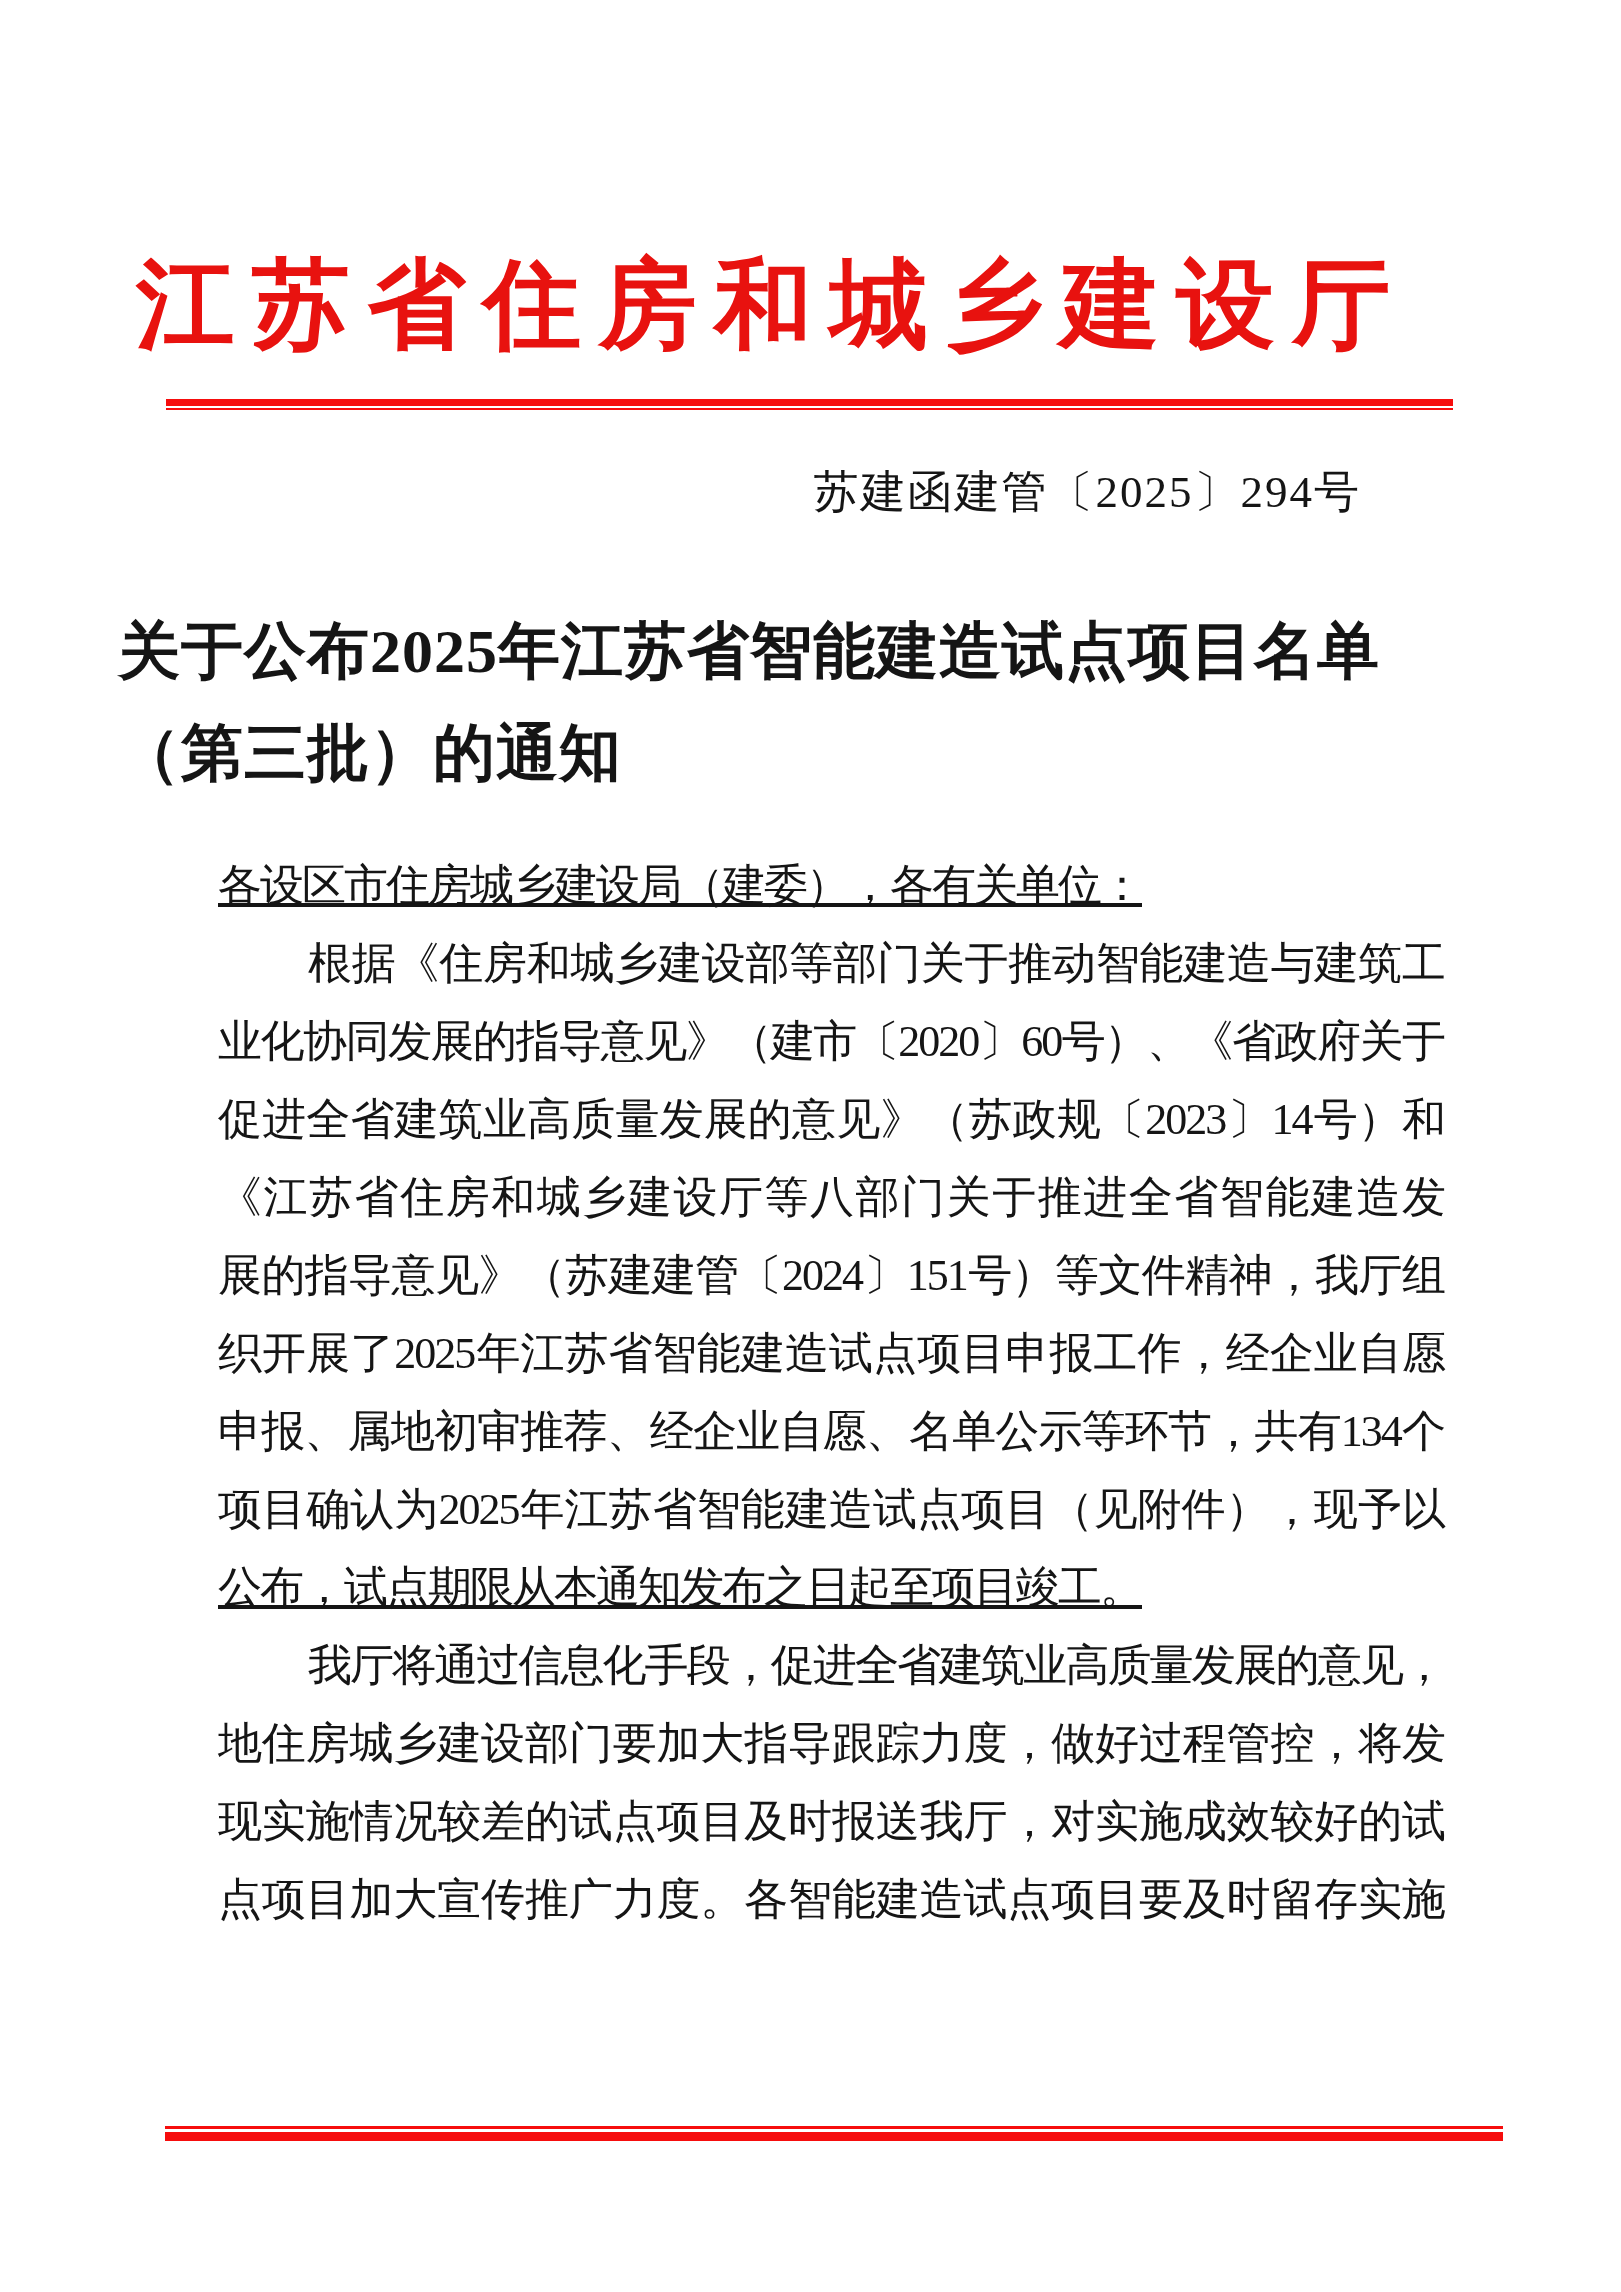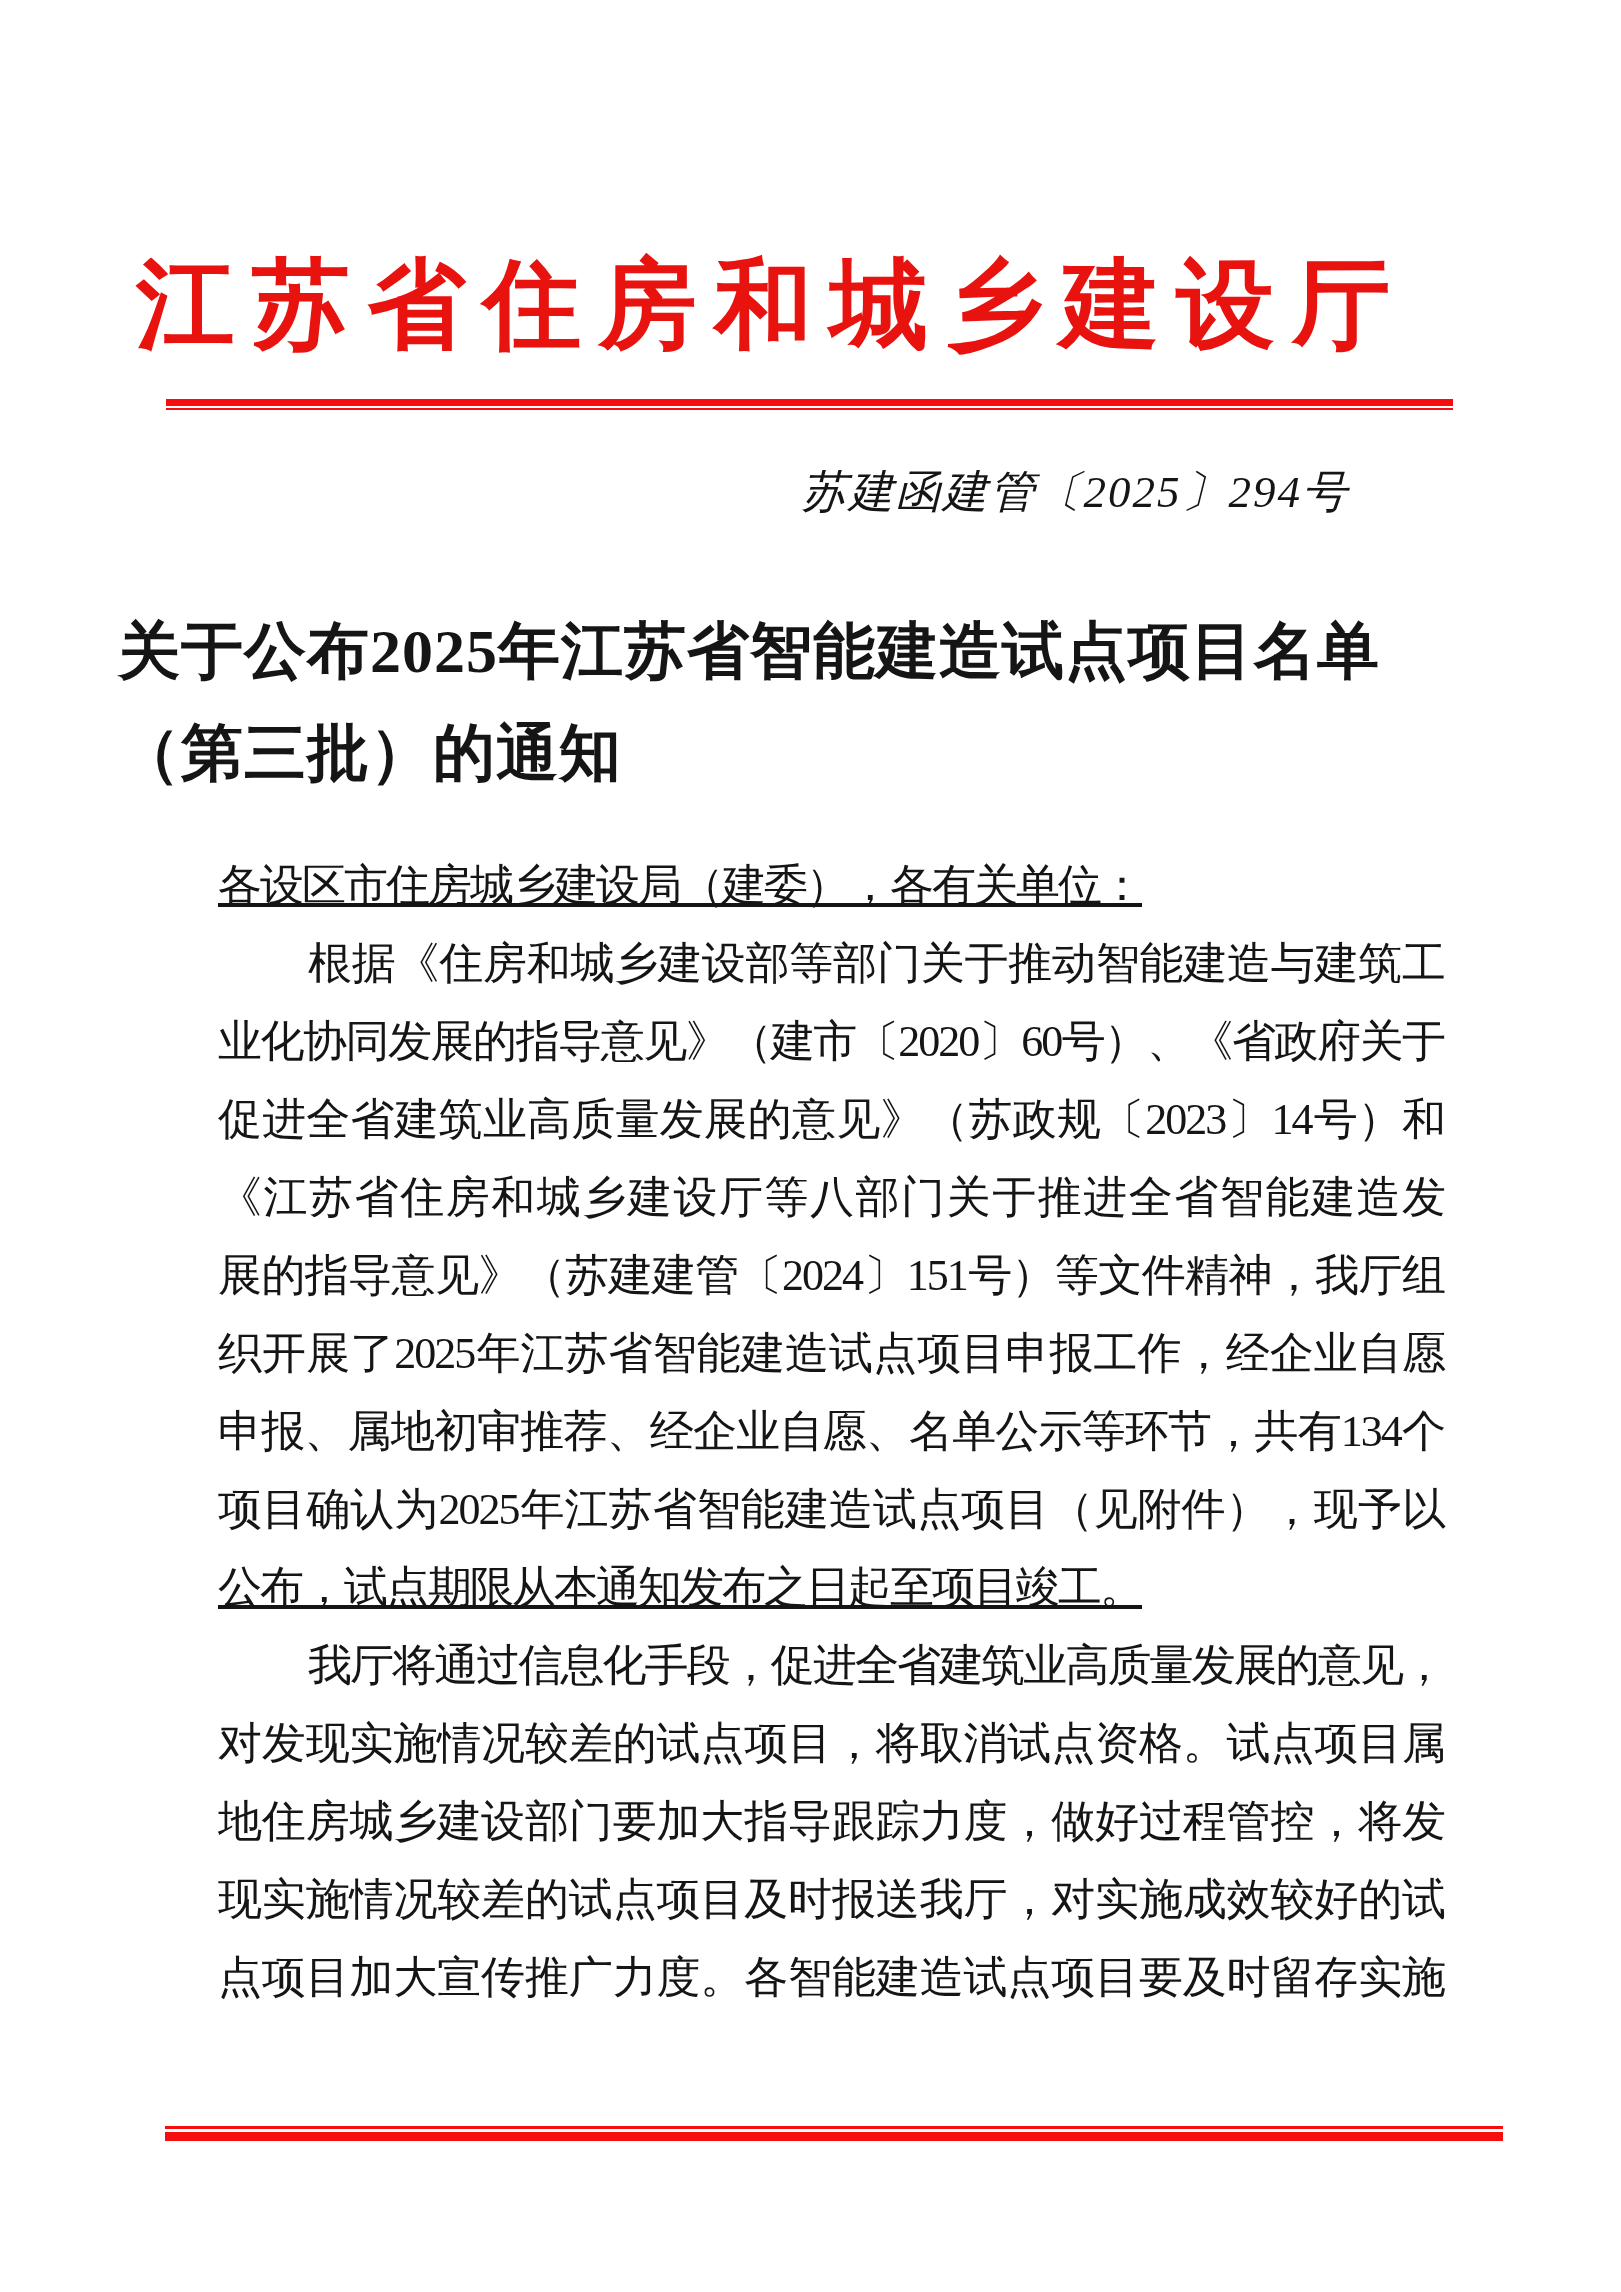--- a/index.html
+++ b/index.html
@@ -40,26 +40,25 @@
     width: 1287px;
   }
   .rule-top .bar-thick { height: 6.9px; background: var(--rule_red, #f60d0d); }
   .rule-top .bar-gap   { height: 2px; background: transparent; }
   .rule-top .bar-thin  { height: 2px; background: var(--rule_red, #f60d0d); }
 
   
   .doc-number {
     position: absolute;
     top: 465px;
-    right: 195px;
+    right: 183px;
     font-size: 45px;
     letter-spacing: 2px;
     white-space: nowrap;
     line-height: 1.2;
-    font-style: italic;
   }
 
   
   .doc-title {
     position: absolute;
     top: 600px;
     left: 118px;
     width: 1386px;
     text-align: left;
     font-weight: 700;
@@ -130,21 +129,20 @@
     <div class="bline indent">根据《住房和城乡建设部等部门关于推动智能建造与建筑工</div>
     <div class="bline">业化协同发展的指导意见》（建市〔2020〕60号）、《省政府关于</div>
     <div class="bline">促进全省建筑业高质量发展的意见》（苏政规〔2023〕14号）和</div>
     <div class="bline">《江苏省住房和城乡建设厅等八部门关于推进全省智能建造发</div>
     <div class="bline">展的指导意见》（苏建建管〔2024〕151号）等文件精神，我厅组</div>
     <div class="bline">织开展了2025年江苏省智能建造试点项目申报工作，经企业自愿</div>
     <div class="bline">申报、属地初审推荐、经企业自愿、名单公示等环节，共有134个</div>
     <div class="bline">项目确认为2025年江苏省智能建造试点项目（见附件），现予以</div>
     <div class="bline short">公布，试点期限从本通知发布之日起至项目竣工。</div>
     <div class="bline indent">我厅将通过信息化手段，促进全省建筑业高质量发展的意见，</div>
-    <div class="bline">对发现实施情况较差的试点项目，将取消试点资格。试点项目属</div>
     <div class="bline">地住房城乡建设部门要加大指导跟踪力度，做好过程管控，将发</div>
     <div class="bline">现实施情况较差的试点项目及时报送我厅，对实施成效较好的试</div>
     <div class="bline">点项目加大宣传推广力度。各智能建造试点项目要及时留存实施</div>
   </div>
 
   <div class="rule-bottom">
     <div class="bar-thin"></div>
     <div class="bar-gap"></div>
     <div class="bar-thick"></div>
   </div>

